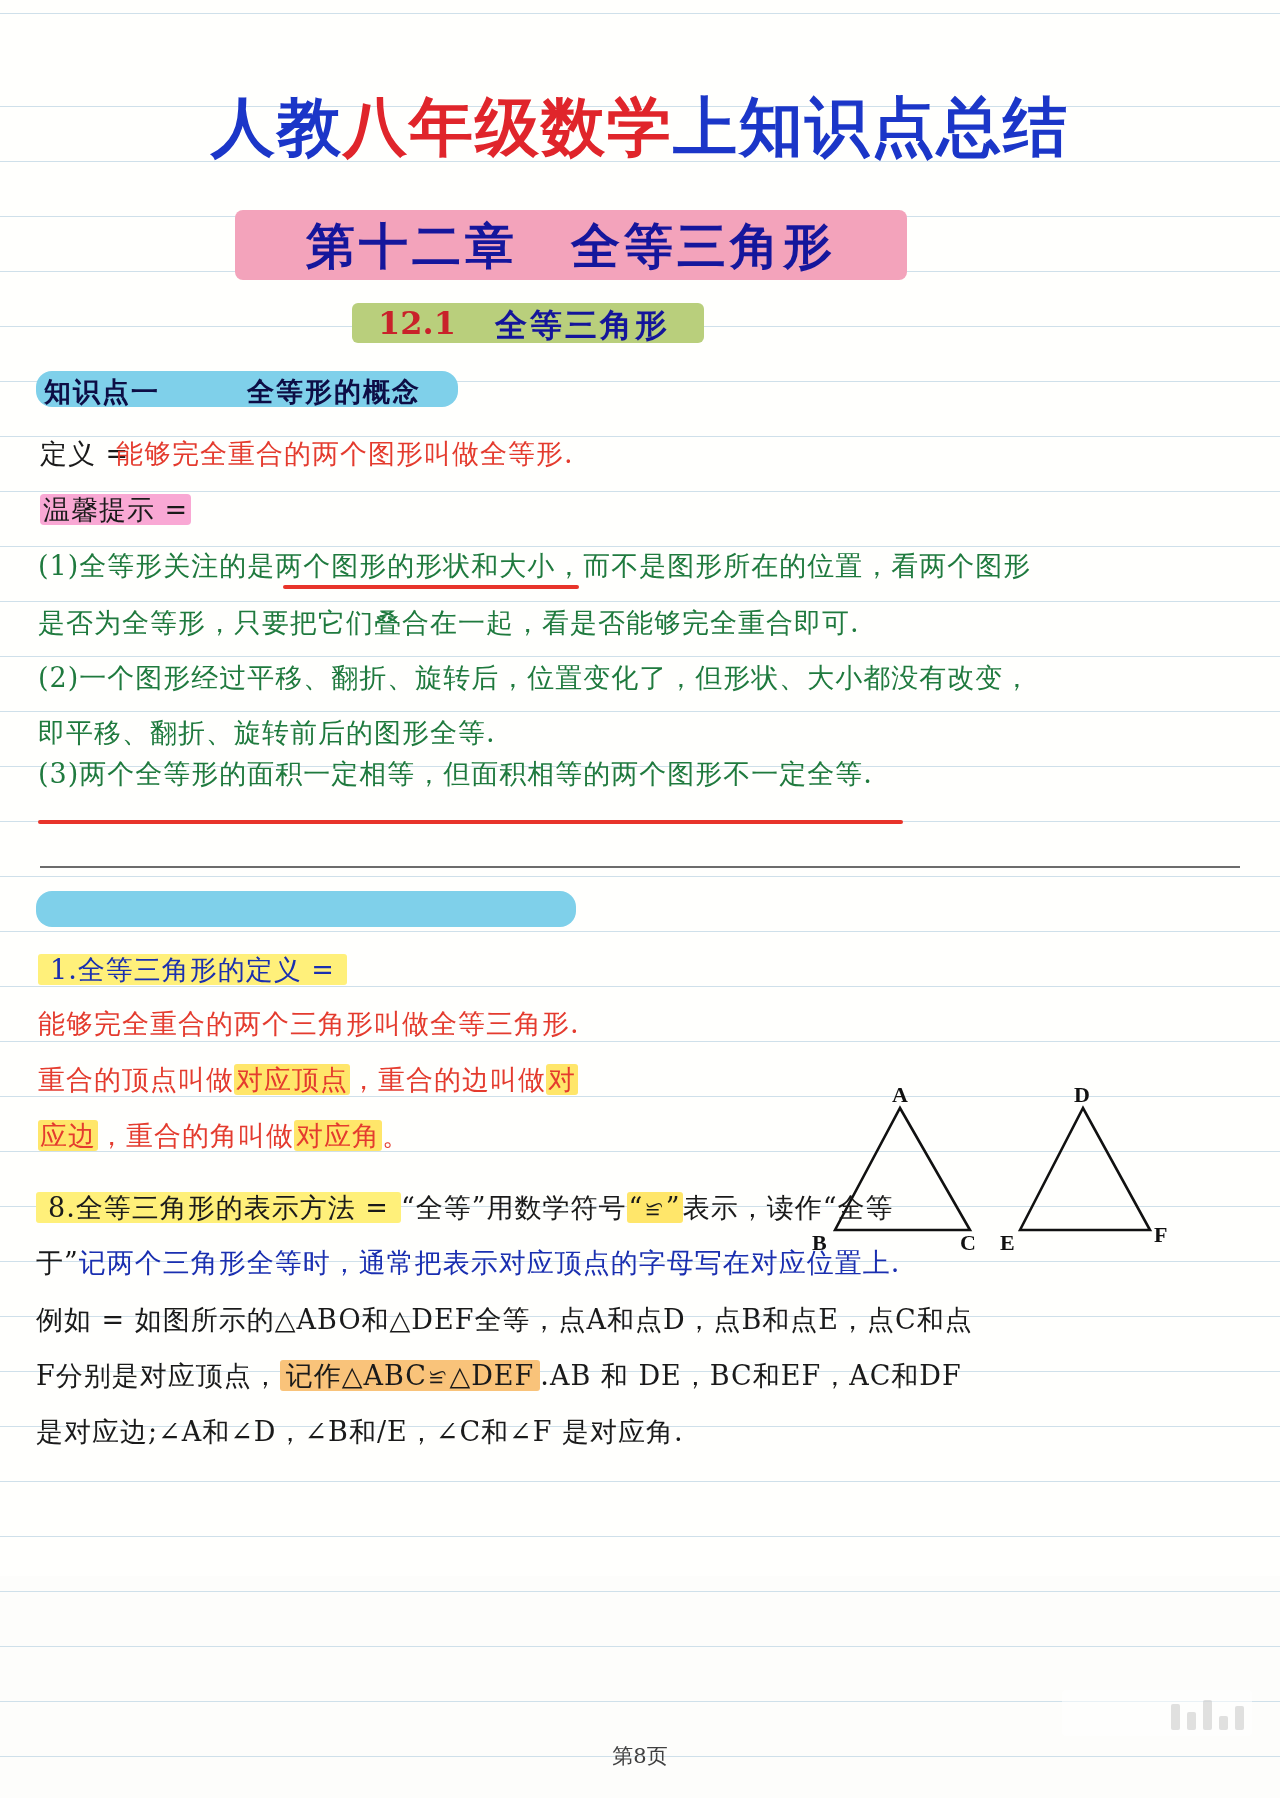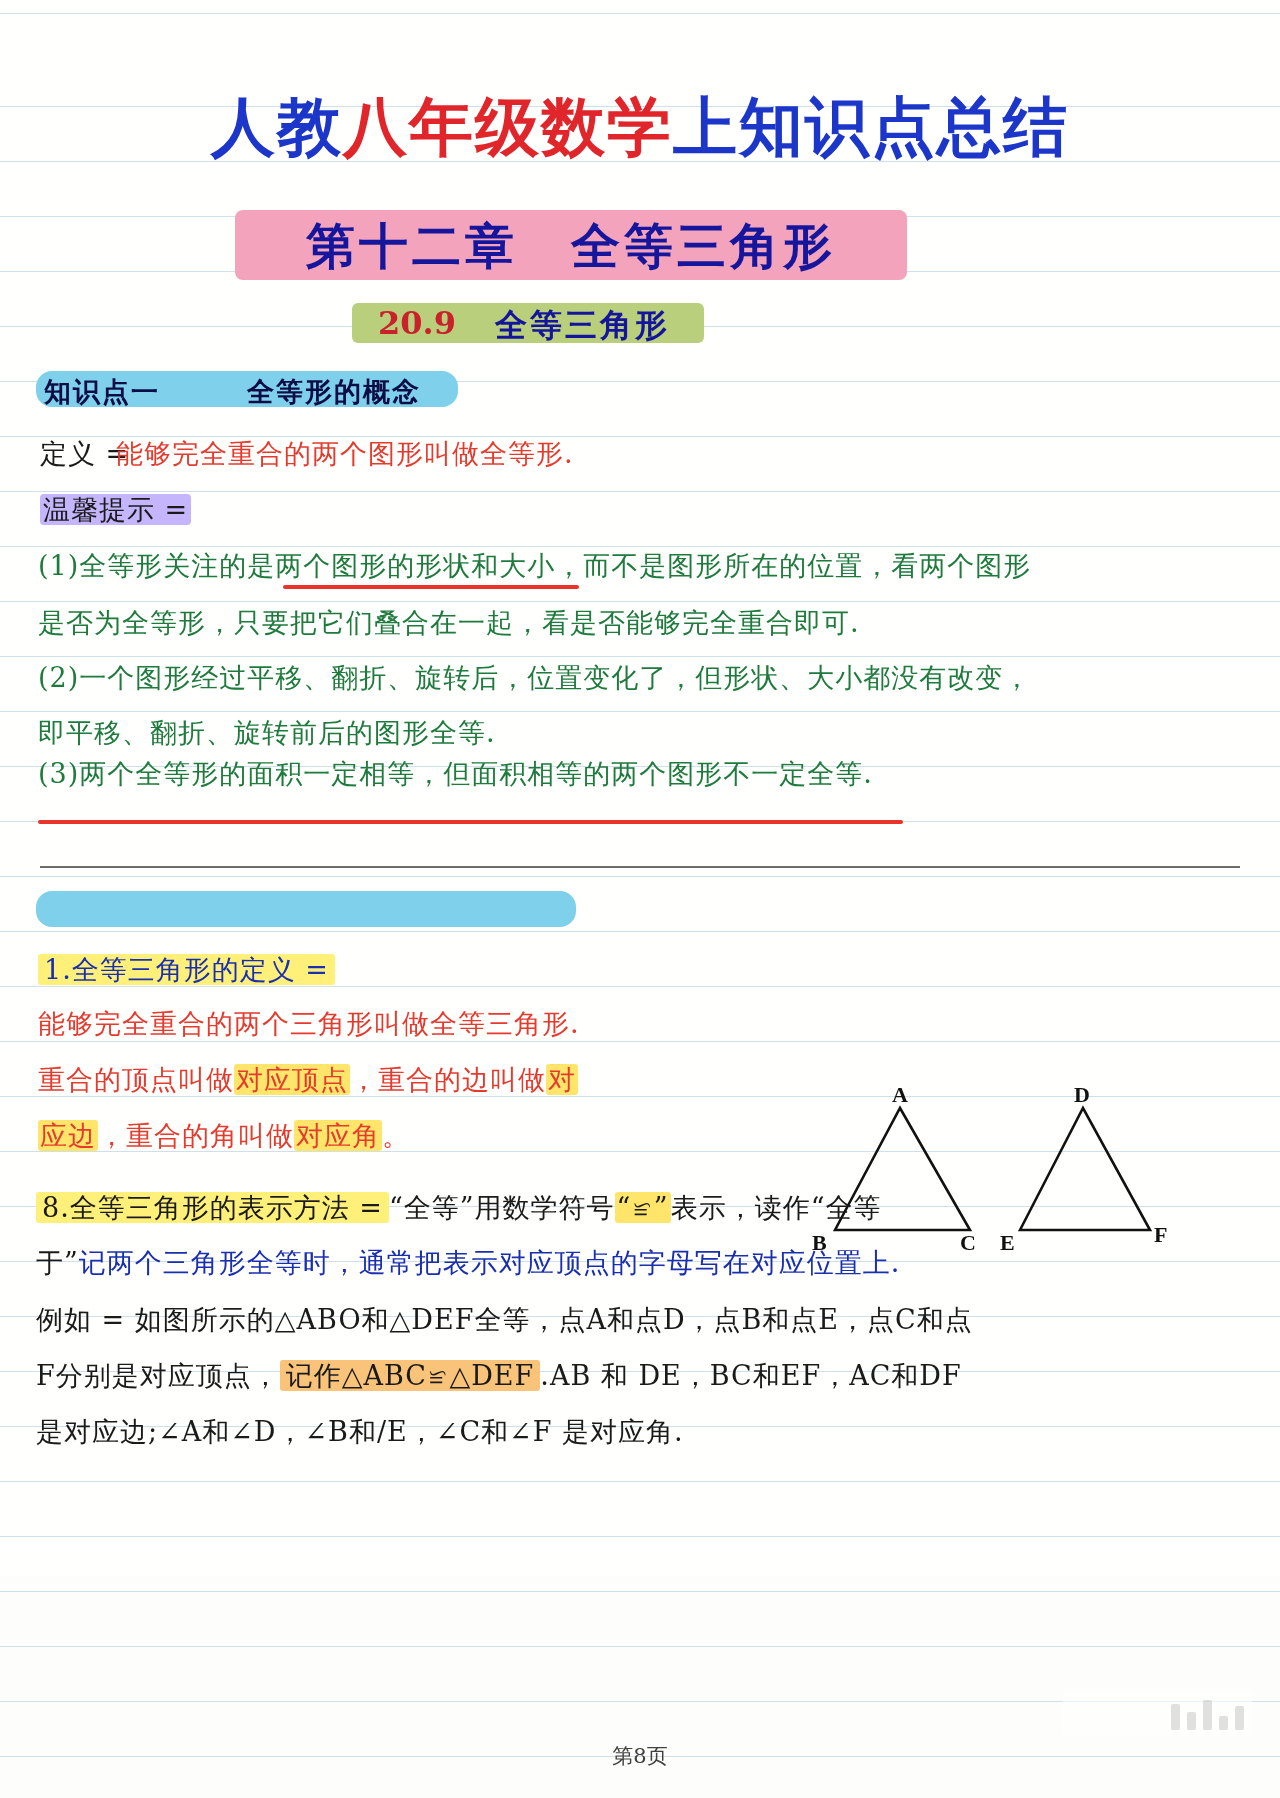--- a/index.html
+++ b/index.html
@@ -94,24 +94,24 @@
     white-space:nowrap;
     font-family:"DejaVu Serif","Liberation Serif",serif;
     font-size:27px;
     letter-spacing:1px;
   }
   .blue{color:#1a2fb0;}
   .red{color:#e43b2e;}
   .green{color:#1f7a3e;}
   .black{color:#1a1a1a;}
 
-  .hl-pink{background:#c4b5fd;border-radius:4px;padding:0 3px;}
+  .hl-pink{background:#f9a8d4;border-radius:4px;padding:0 3px;}
   .hl-yellow{background:#ffe66a;border-radius:3px;padding:0 2px;}
   .hl-orange{background:#f9c37a;border-radius:3px;padding:0 6px;}
-  .hl-yellow2{background:#fff07a;border-radius:3px;padding:0 6px;}
+  .hl-yellow2{background:#fff07a;border-radius:3px;padding:0 12px;}
 
   .uline-red{
     position:absolute;height:4px;background:#e8342a;border-radius:2px;
   }
   .divider{
     position:absolute;height:2px;background:#3b3b3b;opacity:.75;
   }
 
   
   .figure{position:absolute;left:800px;top:1090px;width:420px;height:200px;}
@@ -147,21 +147,21 @@
   <div class="content">
 
     <div class="main-title">
       <span class="b">人教</span><span class="r">八年级数学</span><span class="b">上</span><span class="b">知识点总结</span>
     </div>
 
     <div class="chapter-band"></div>
     <div class="chapter-text">第十二章　全等三角形</div>
 
     <div class="sec-band"></div>
-    <div class="sec-no">20.9</div>
+    <div class="sec-no">12.1</div>
     <div class="sec-name">全等三角形</div>
 
     <div class="kp-band" style="left:36px;top:371px;width:422px;"></div>
     <div class="kp-text" style="left:44px;top:374px;">知识点一　　　全等形的概念</div>
 
     <div class="ln black" style="left:40px;top:436px;">定义 =</div>
     <div class="ln red" style="left:116px;top:436px;">能够完全重合的两个图形叫做全等形.</div>
 
     <div class="ln black" style="left:40px;top:492px;">
       <span class="hl-pink">温馨提示 =</span>

